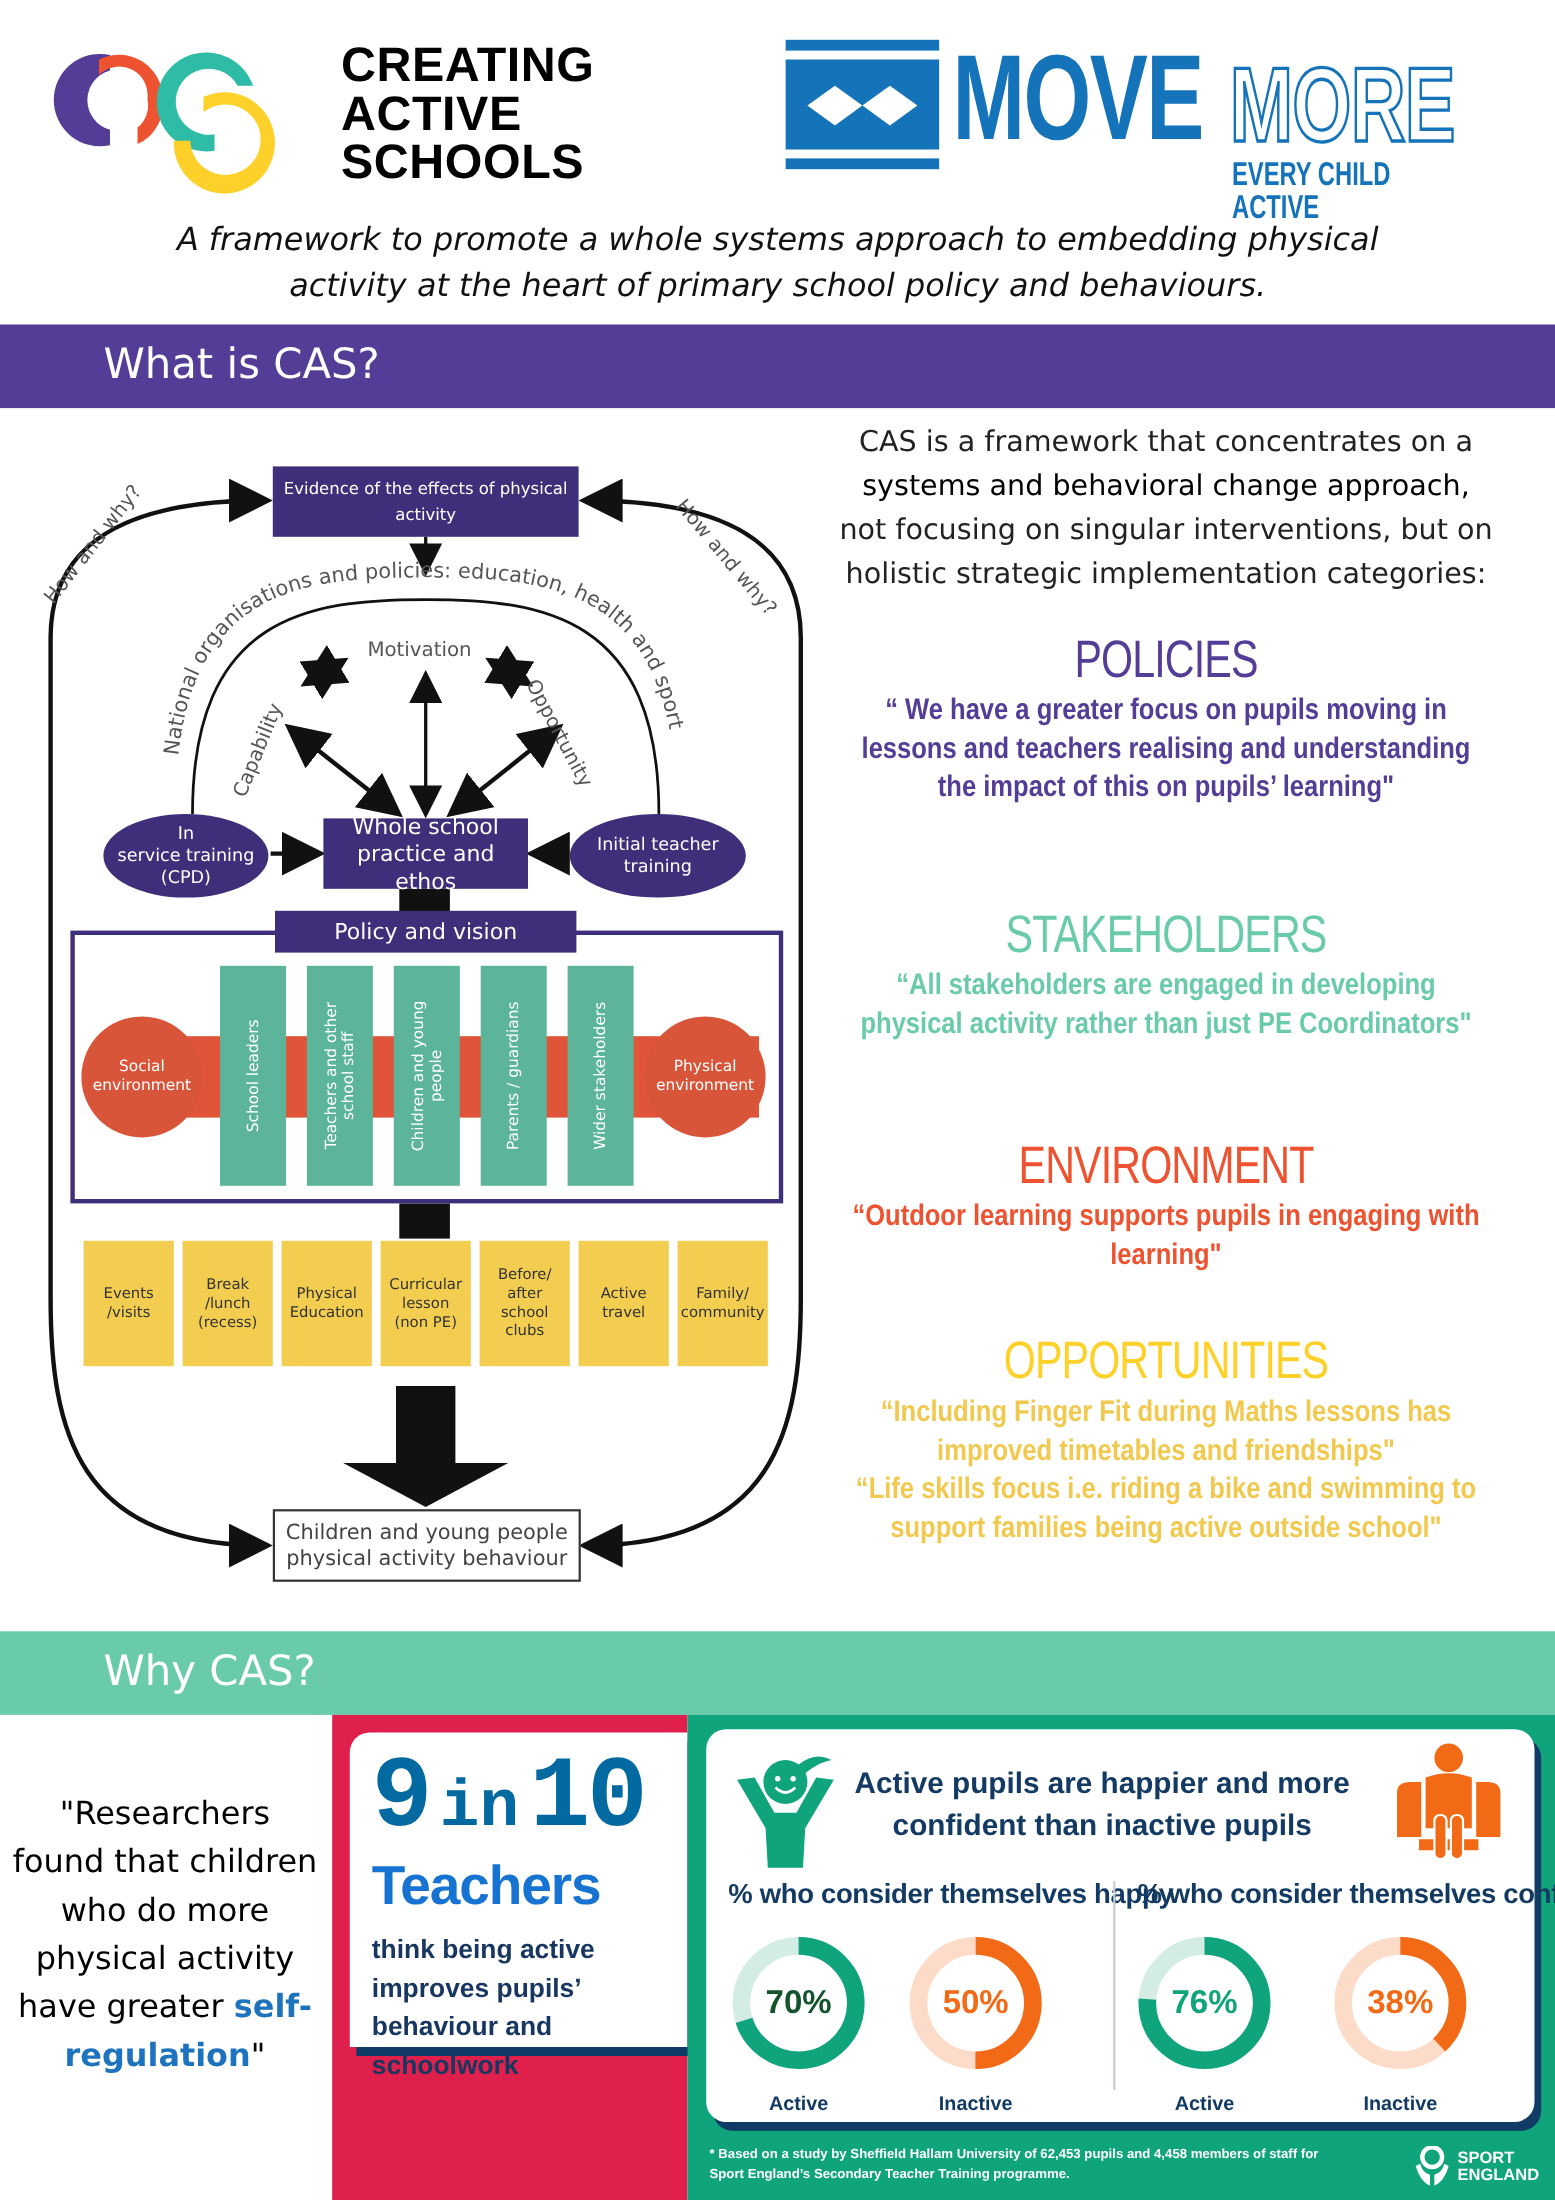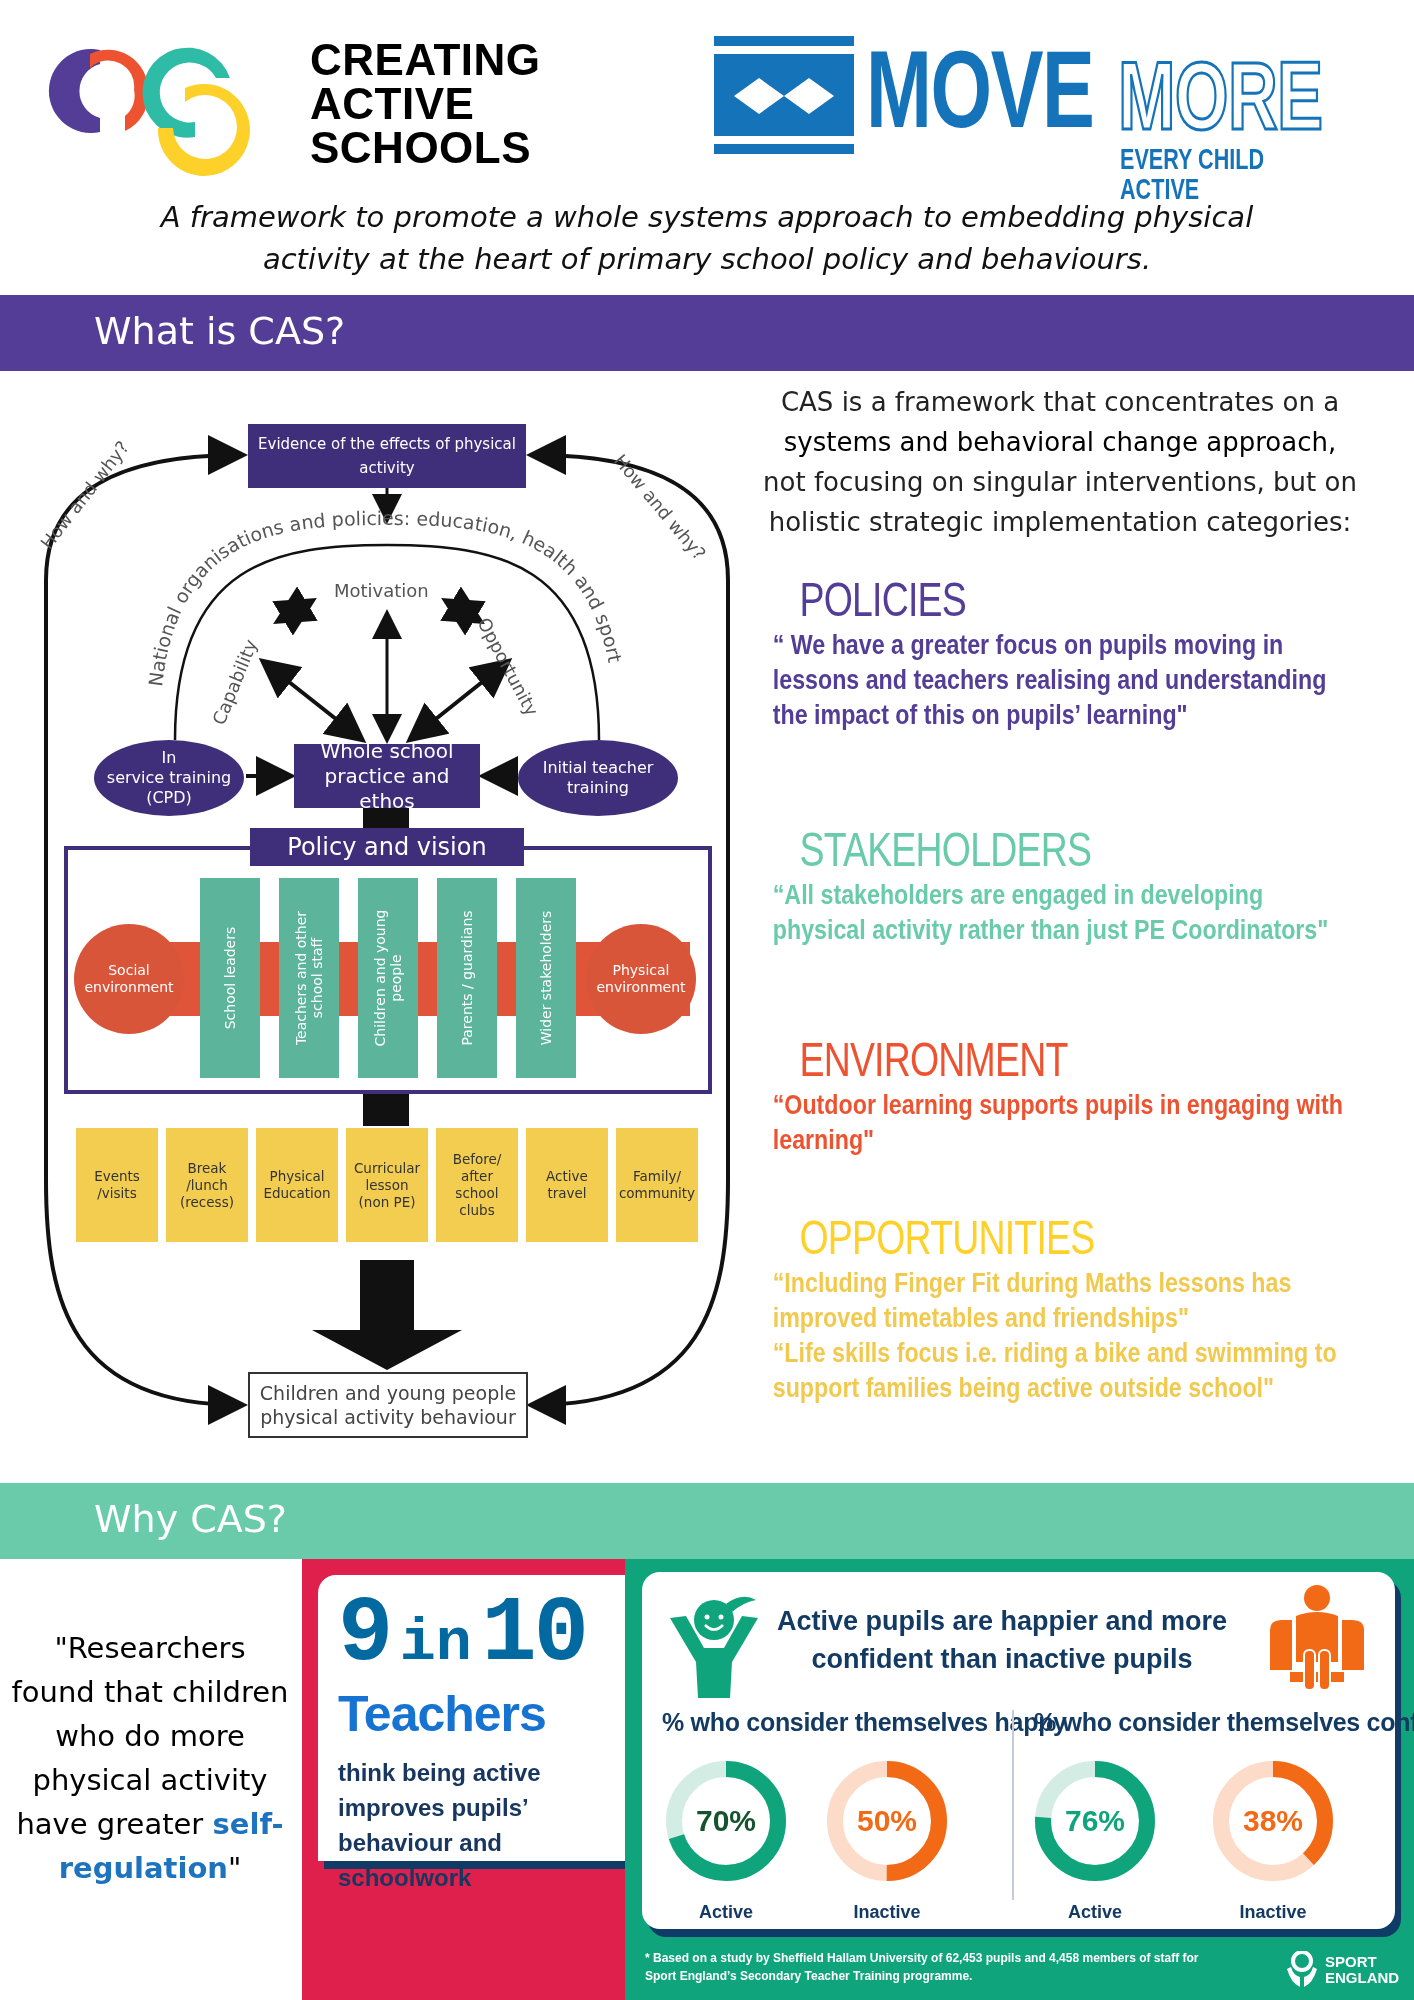--- a/index.html
+++ b/index.html
@@ -28,34 +28,34 @@
   .diagram { position: absolute; left: 30px; top: 400px; width: 710px; height: 1050px; }
   .diagram svg { position: absolute; left: 0; top: 0; }
   .dbox { position: absolute; display: flex; align-items: center; justify-content: center; text-align: center; font-family: "DejaVu Sans", sans-serif; }
   .dpurple { background: #3f2f7a; color: #fff; }
   .evidence { left: 218px; top: 24px; width: 278px; height: 64px; font-size: 15px; line-height: 24px; }
   .whole { left: 264px; top: 344px; width: 186px; height: 64px; font-size: 20px; line-height: 25px; }
   .oval { position: absolute; background: #3f2f7a; color: #fff; border-radius: 50%; display: flex; align-items: center; justify-content: center; text-align: center; font-size: 16px; line-height: 20px; }
   .cpd { left: 64px; top: 340px; width: 150px; height: 76px; }
   .itt { left: 488px; top: 340px; width: 160px; height: 76px; }
   .policy-frame { position: absolute; left: 34px; top: 446px; width: 648px; height: 248px; border: 4px solid #3f2f7a; }
-  .policy-title { left: 220px; top: 428px; width: 274px; height: 38px; font-size: 24px; }
+  .policy-title { left: 220px; top: 428px; width: 274px; height: 38px; font-size: 20px; }
   .env-bar { position: absolute; left: 60px; top: 542px; width: 600px; height: 74px; background: #e0543a; }
   .env-circle { position: absolute; width: 110px; height: 110px; border-radius: 50%; background: #d9553a; color: #fff; display: flex; align-items: center; justify-content: center; text-align: center; font-size: 14px; line-height: 17px; }
   .env-social { left: 44px; top: 524px; }
   .env-physical { left: 556px; top: 524px; }
   .stake { position: absolute; top: 478px; width: 60px; height: 200px; background: #5cb59a; color: #fff; display: flex; align-items: center; justify-content: center; }
   .stake span { transform: rotate(-90deg); white-space: pre; text-align: center; font-size: 14px; line-height: 16px; display: block; width: 200px; }
   .opp { position: absolute; top: 728px; width: 82px; height: 114px; background: #f2cd50; color: #333; display: flex; align-items: center; justify-content: center; text-align: center; font-size: 13.5px; line-height: 17px; white-space: pre; }
   .outcome { left: 218px; top: 972px; width: 280px; height: 66px; background: #fff; border: 2px solid #333; color: #444; font-size: 19px; line-height: 24px; }
   .dtext { position: absolute; color: #555; font-size: 18px; white-space: nowrap; }
 
   
   .intro { position: absolute; left: 726px; top: 382px; width: 668px; text-align: center; font-size: 26px; line-height: 40px; color: #222; font-family: "DejaVu Sans", sans-serif; }
-  .cat { position: absolute; left: 726px; width: 668px; text-align: left; }
+  .cat { position: absolute; left: 726px; width: 668px; text-align: center; }
   .cat-title { font-family: "Liberation Sans Narrow", "Liberation Sans", sans-serif; font-size: 48px; line-height: 56px; letter-spacing: -1px; transform: scaleX(0.78); }
   .cat-quote { font-family: "Liberation Sans", sans-serif; font-weight: bold; font-size: 27px; line-height: 35px; transform: scaleX(0.86); }
   .cat-policies { top: 572px; color: #533d96; }
   .cat-stake { top: 822px; color: #69cba9; }
   .cat-env { top: 1032px; color: #ed5331; }
   .cat-opp { top: 1210px; color: #f1c94f; }
   .cat-opp .cat-title { color: #fdd12a; }
 
   
   .why-quote { position: absolute; left: 10px; top: 1626px; width: 280px; text-align: center; font-size: 29px; line-height: 44px; color: #000; }

